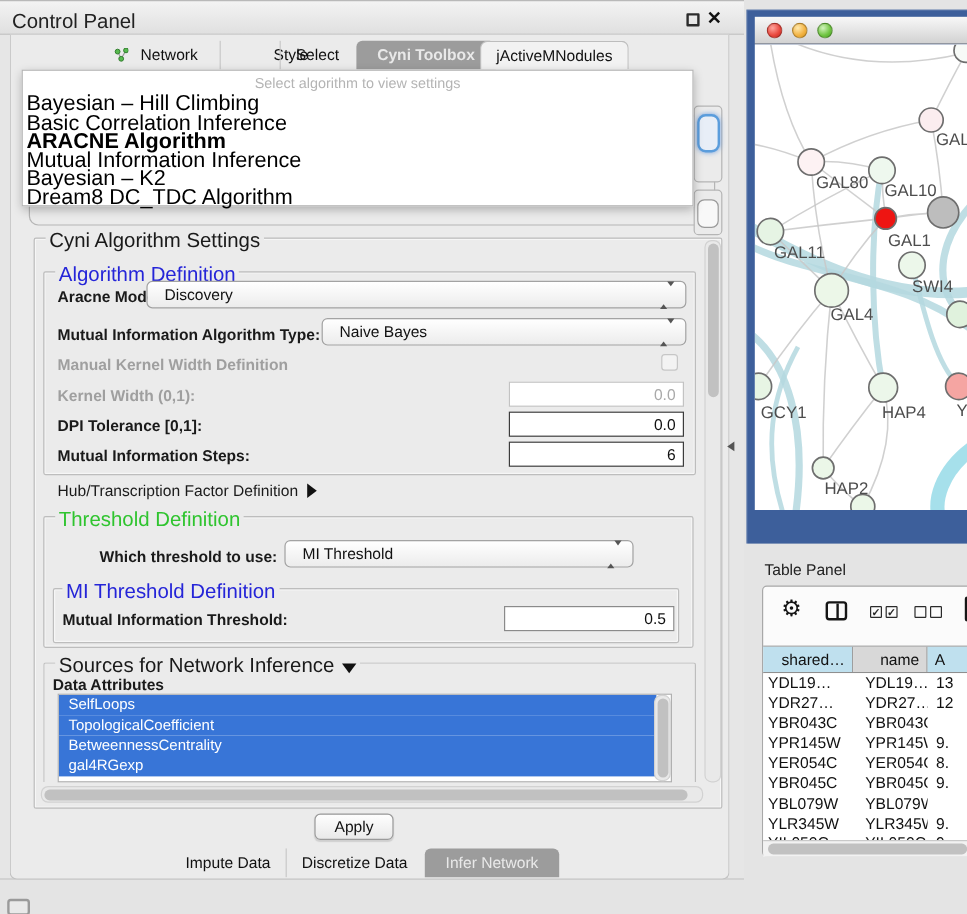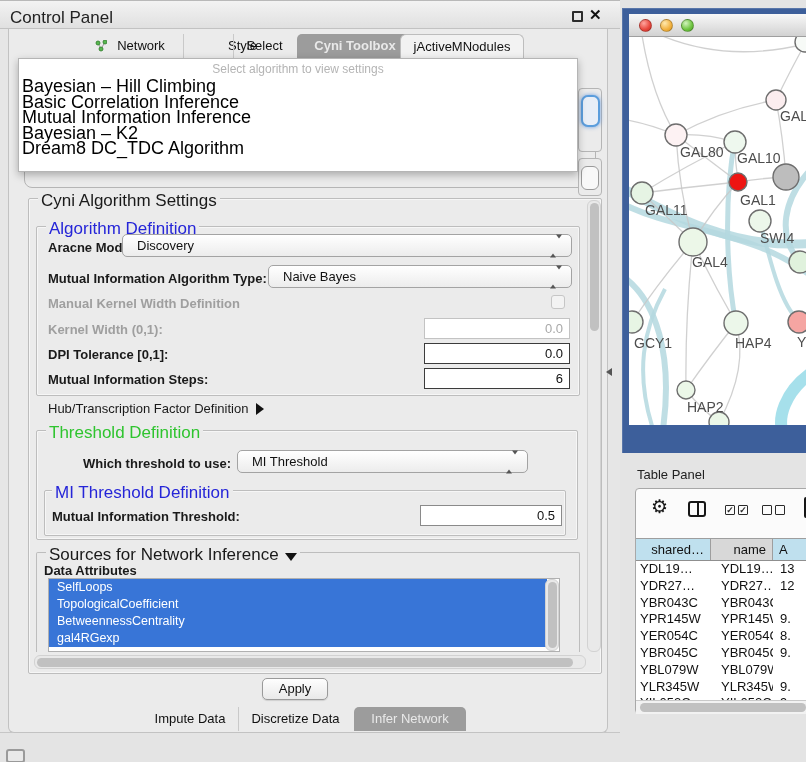--- a/index.html
+++ b/index.html
@@ -221,20 +221,21 @@
       <div class="tab sep" style="left:238px; width:114px;"><span>Discretize Data</span></div>
       <div class="tab selected" style="left:354px; width:112px;"><span>Infer Network</span></div>
     </div>
   </div>
 
   <div class="abs popup">
     <div class="popup-placeholder">Select algorithm to view settings</div>
     <div class="popup-list">
         <div class="popup-item">Bayesian – Hill Climbing</div>
         <div class="popup-item">Basic Correlation Inference</div>
+        <div class="popup-item bold">ARACNE Algorithm</div>
         <div class="popup-item">Mutual Information Inference</div>
         <div class="popup-item">Bayesian – K2</div>
         <div class="popup-item">Dream8 DC_TDC Algorithm</div>
       </div>
   </div>
 
   <div class="abs net-window">
     <div class="net-titlebar">
       <div class="light red" style="left:9.5px;"></div>
       <div class="light yellow" style="left:30.5px;"></div>

